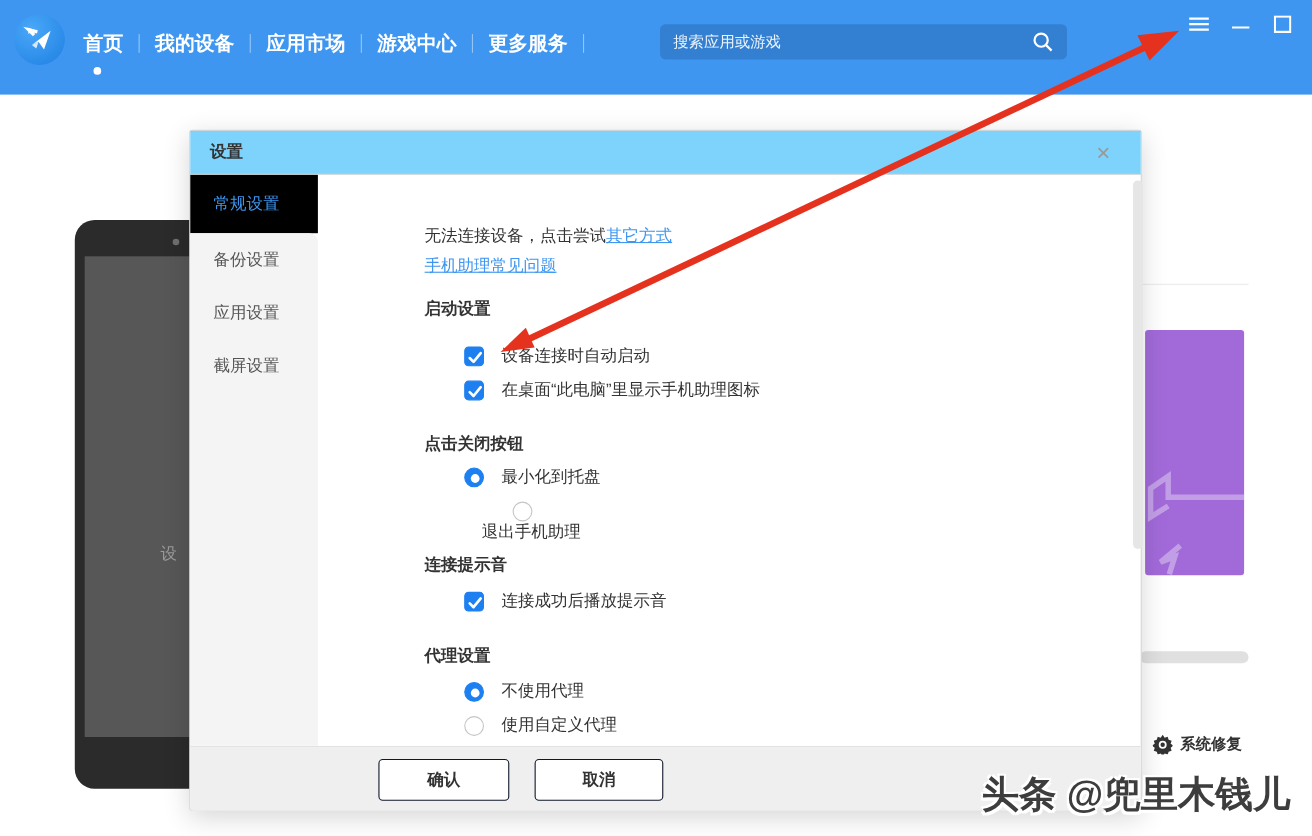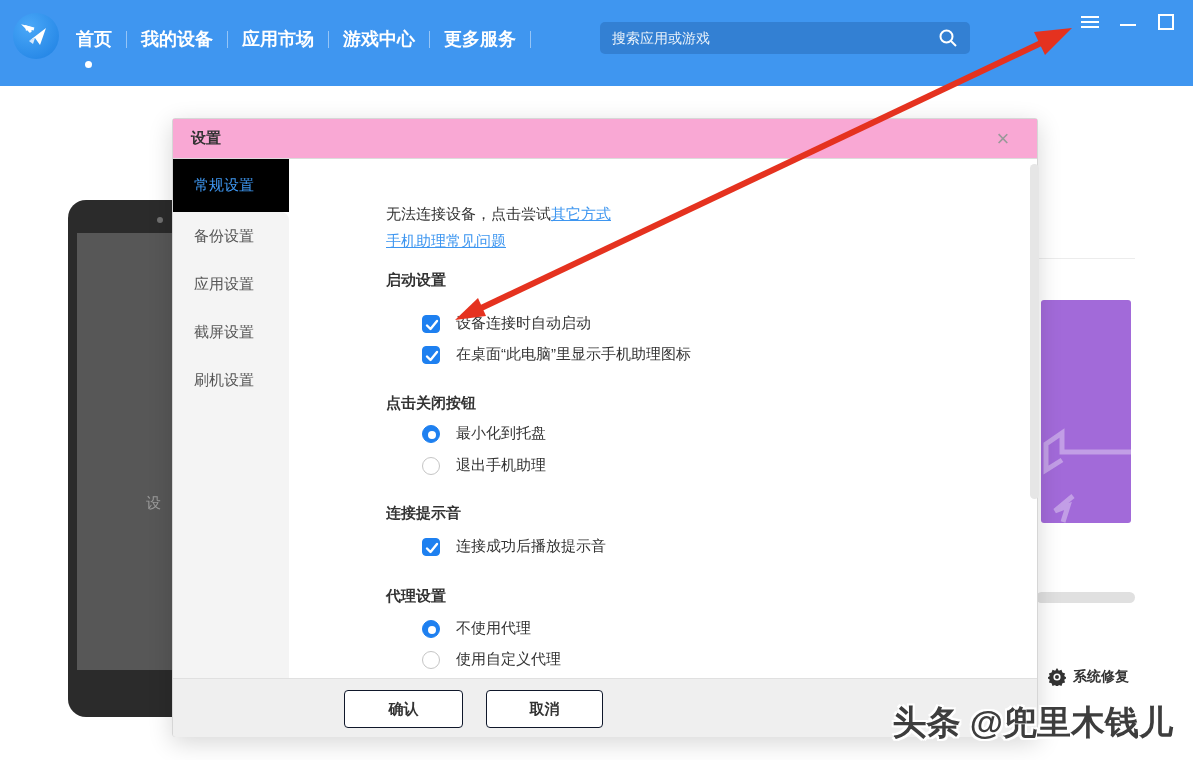--- a/index.html
+++ b/index.html
@@ -36,21 +36,21 @@
                  padding-right:13px; z-index:1; cursor:pointer; }
   .thin-line { position:absolute; left:1038px; top:258px; width:97px; height:1px; background:#ececec; z-index:1; }
   .purple-panel { position:absolute; left:1041px; top:300px; width:90px; height:223px; background:#a26ad9; border-radius:3px; z-index:1; }
   .gray-pill { position:absolute; left:1036px; top:592px; width:99px; height:11px; border-radius:6px; background:#e0e0e0; z-index:1; }
   .sys-repair { position:absolute; left:1048px; top:668px; display:flex; align-items:center; gap:7px; z-index:1; cursor:pointer; }
   .sys-repair span { font-size:14px; font-weight:bold; color:#333; }
 
   
   .dialog { position:absolute; left:172px; top:118px; width:866px; height:619px; background:#fff;
             border:1px solid #d6d6d6; border-radius:3px; box-shadow:0 6px 24px rgba(0,0,0,.16); z-index:5; }
-  .dlg-titlebar { position:absolute; left:0; top:0; width:100%; height:40px; background:#f9a8d4;
+  .dlg-titlebar { position:absolute; left:0; top:0; width:100%; height:40px; background:#7dd3fc;
                   border-bottom:1px solid #dcdcdc; display:flex; align-items:center; padding-left:18px; }
   .dlg-title { font-size:15px; font-weight:bold; color:#333; }
   .dlg-close { position:absolute; right:22px; top:8px; width:24px; height:24px; display:flex; align-items:center;
                justify-content:center; color:#999; font-size:22px; cursor:pointer; line-height:1; }
 
   .dlg-sidebar-active { position:absolute; left:0; top:40px; width:116px; height:53px; background:#000000;
                         display:flex; align-items:center; padding-left:21px; font-size:15px; color:#3e96f0; cursor:pointer; }
   .dlg-sidebar-gray { position:absolute; left:0; top:93px; width:116px; height:466px; background:#f4f4f4;
                       border-radius:0 8px 0 0; }
   .dlg-tab { height:48px; display:flex; align-items:center; padding-left:21px; font-size:15px; color:#555; cursor:pointer; }
@@ -169,21 +169,20 @@
     <div class="dlg-titlebar">
       <span class="dlg-title">设置</span>
     </div>
     <div class="dlg-close">×</div>
 
     <div class="dlg-sidebar-active">常规设置</div>
     <div class="dlg-sidebar-gray">
       <div class="dlg-tab">备份设置</div>
       <div class="dlg-tab">应用设置</div>
       <div class="dlg-tab">截屏设置</div>
-      <div class="dlg-tab">刷机设置</div>
     </div>
 
     <div class="dlg-content">
 
       <div class="row" style="left:213px; top:46px;">
         <span class="help-text">无法连接设备，点击尝试</span>
           <span class="link">其它方式</span>
       </div>
       <div class="row" style="left:213px; top:73px;">
         <span class="link">手机助理常见问题</span>
@@ -209,21 +208,21 @@
         <span class="item-label">在桌面“此电脑”里显示手机助理图标</span>
       </div>
 
       <div class="row" style="left:213px; top:235px;">
         <span class="sec-title">点击关闭按钮</span>
       </div>
       <div class="row" style="left:249px; top:265px;">
         <span class="radio checked"></span>
         <span class="item-label">最小化到托盘</span>
       </div>
-      <div class="row" style="left:249px; top:297px;">
+      <div class="row" style="left:249px; top:297px;flex-direction:column;">
         <span class="radio"></span>
         <span class="item-label">退出手机助理</span>
       </div>
 
       <div class="row" style="left:213px; top:345px;">
         <span class="sec-title">连接提示音</span>
       </div>
       <div class="row" style="left:249px; top:378px;">
         <span class="cb checked">
           <svg width="18" height="18" viewBox="0 0 18 18">

